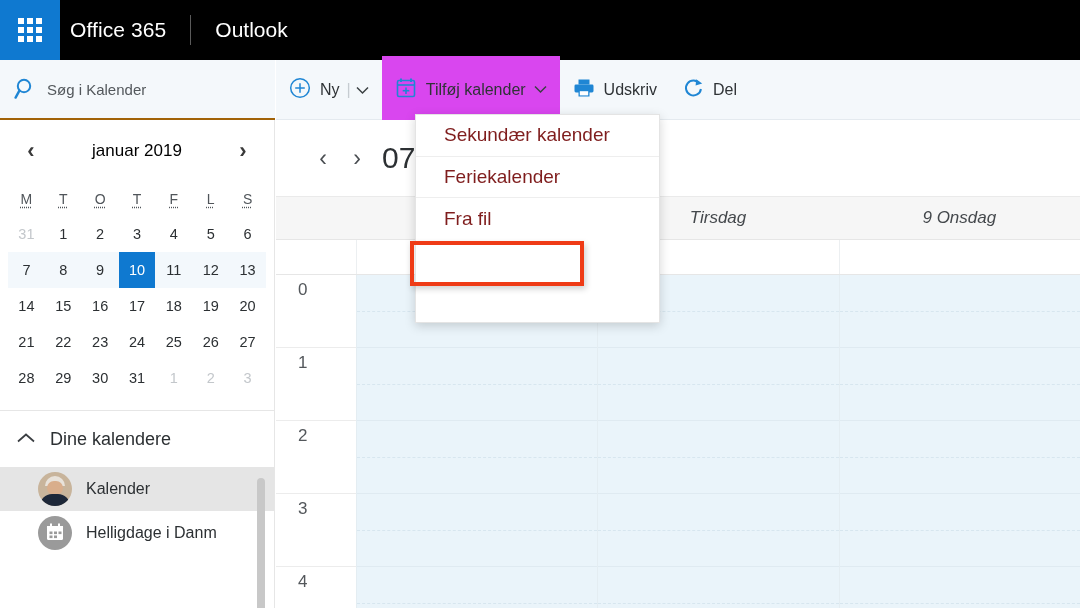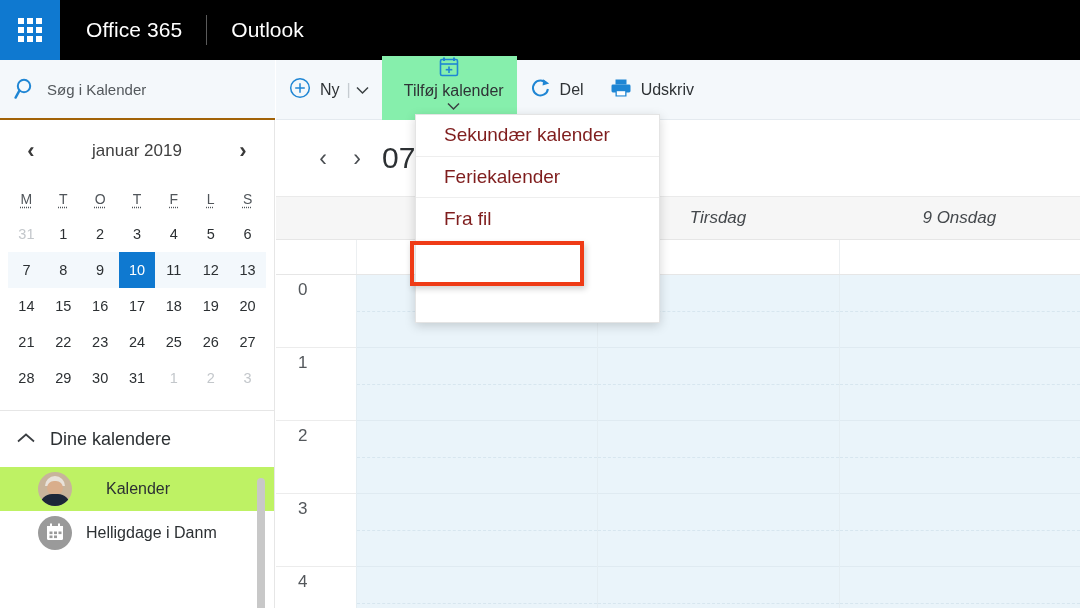--- a/index.html
+++ b/index.html
@@ -21,21 +21,21 @@
     width: 60px; height: 60px; background: #0f79d0;
     display: flex; align-items: center; justify-content: center;
     cursor: pointer; flex: none;
   }
   .waffle-grid {
     display: grid; grid-template-columns: repeat(3, 6px);
     grid-template-rows: repeat(3, 6px); gap: 3px;
   }
   .waffle-grid i { display: block; width: 6px; height: 6px; background: #ffffff; }
   .brand {
-    color: #ffffff; font-size: 21px; padding-left: 26px;
+    color: #ffffff; font-size: 21px; padding-left: 10px;
     letter-spacing: .1px; white-space: nowrap;
   }
   .brand-sep {
     width: 1px; height: 30px; background: #5a5a5a; margin-left: 24px;
   }
   .app-name {
     color: #ffffff; font-size: 21px; padding-left: 24px; white-space: nowrap;
     cursor: pointer;
   }
 
@@ -57,38 +57,38 @@
   .cmdbar {
     position: absolute; left: 276px; top: 60px; width: 804px; height: 60px;
     background: #f4f8fb; display: flex; align-items: center;
     border-bottom: 1px solid #e4eaef;
   }
   .cmdbtn {
     display: flex; align-items: center; height: 68px; padding: 0 13px;
     cursor: pointer; white-space: nowrap; color: #2f3336; font-size: 16px;
   }
   .cmdbtn .lbl { margin-left: 9px; }
-  .cmdbtn.active { background: #86efac; flex-direction: column; }
+  .cmdbtn.active { background: #d946ef; }
   .ny-split { color: #c6ccd1; margin: 0 5px 0 7px; font-size: 16px; }
   .chev { margin-left: 8px; font-size: 12px; color: #3b4043; }
 
   
   .leftrail {
     position: absolute; left: 0; top: 120px; width: 275px; height: 488px;
     background: #ffffff; border-right: 1px solid #e6e6e6;
   }
   .mini-head {
     height: 62px; display: flex; align-items: center; justify-content: space-between;
     padding: 0 18px;
   }
   .mini-arrow {
     font-size: 22px; color: #3a3a3a; cursor: pointer; width: 26px;
     text-align: center; font-weight: 600; line-height: 1;
   }
-  .mini-title { font-size: 17px; color: #404040; }
+  .mini-title { font-size: 17px; color: #000000; }
   .mini-grid {
     display: grid; grid-template-columns: repeat(7, 1fr);
     padding: 0 8px; row-gap: 0;
   }
   .mini-grid .dow {
     height: 34px; display: flex; align-items: center; justify-content: center;
     font-size: 14px; color: #50555a;
     text-decoration: underline; text-decoration-style: dotted;
     text-underline-offset: 3px;
   }
@@ -103,21 +103,21 @@
 
   .grouphead {
     display: flex; align-items: center; height: 56px; padding-left: 16px;
     cursor: pointer;
   }
   .grouphead .gtitle { font-size: 18px; color: #2c3033; margin-left: 14px; }
   .callist-item {
     display: flex; align-items: center; height: 44px; padding-left: 38px;
     cursor: pointer;
   }
-  .callist-item.selected { background: #bef264; gap: 20px; }
+  .callist-item.selected { background: #e5e5e5; }
   .avatar {
     width: 34px; height: 34px; border-radius: 50%; flex: none; overflow:hidden;
     background: #c8b49b; position: relative;
   }
   .avatar .hair { position:absolute; left:7px; top:4px; width:20px; height:10px; background:#e8e2da; border-radius:10px 10px 0 0;}
   .avatar .face { position:absolute; left:9px; top:9px; width:16px; height:14px; background:#d9ae8c; border-radius:8px;}
   .avatar .body { position:absolute; left:2px; top:22px; width:30px; height:14px; background:#1d2738; border-radius:12px 12px 0 0;}
   .avatar-gray { background:#9a9a9a; }
   .callist-label { font-size: 16px; color: #2c3033; margin-left: 14px; white-space: nowrap; }
   .scrollbar {
@@ -245,38 +245,38 @@
       <span class="lbl">Tilføj kalender</span>
       <span class="chev">
         <svg width="13" height="9" viewBox="0 0 13 9">
             <polyline points="1,1.5 6.5,7 12,1.5" fill="none" stroke="#3b4043" stroke-width="1.5"></polyline>
           </svg>
       </span>
     </div>
 
     <div class="cmdbtn">
       <span>
-        <svg width="21" height="21" viewBox="0 0 21 21">
-          <path d="M16.5 6.5a7.5 7.5 0 1 0 1.4 5.5" fill="none" stroke="#1f86d4" stroke-width="2"></path>
-          <polygon points="13.2,2.2 19.2,6.6 12.6,8.6" fill="#1f86d4"></polygon>
-        </svg>
-      </span>
-      <span class="lbl">Del</span>
-    </div>
-
-    <div class="cmdbtn">
-      <span>
         <svg width="22" height="20" viewBox="0 0 22 20">
           <rect x="5.5" y="1.5" width="11" height="5" fill="#1f86d4"></rect>
           <rect x="1.5" y="6.5" width="19" height="8" rx="1.4" fill="#1f86d4"></rect>
           <rect x="5.5" y="12" width="11" height="6.5" fill="#1f86d4"></rect>
           <rect x="6.8" y="13.2" width="8.4" height="4.2" fill="#ffffff"></rect>
         </svg>
       </span>
       <span class="lbl">Udskriv</span>
+    </div>
+
+    <div class="cmdbtn">
+      <span>
+        <svg width="21" height="21" viewBox="0 0 21 21">
+          <path d="M16.5 6.5a7.5 7.5 0 1 0 1.4 5.5" fill="none" stroke="#1f86d4" stroke-width="2"></path>
+          <polygon points="13.2,2.2 19.2,6.6 12.6,8.6" fill="#1f86d4"></polygon>
+        </svg>
+      </span>
+      <span class="lbl">Del</span>
     </div>
   </div>
 
   <div class="leftrail">
 
     <div class="mini-head">
       <span class="mini-arrow">‹</span>
       <span class="mini-title">januar 2019</span>
       <span class="mini-arrow">›</span>
     </div>

